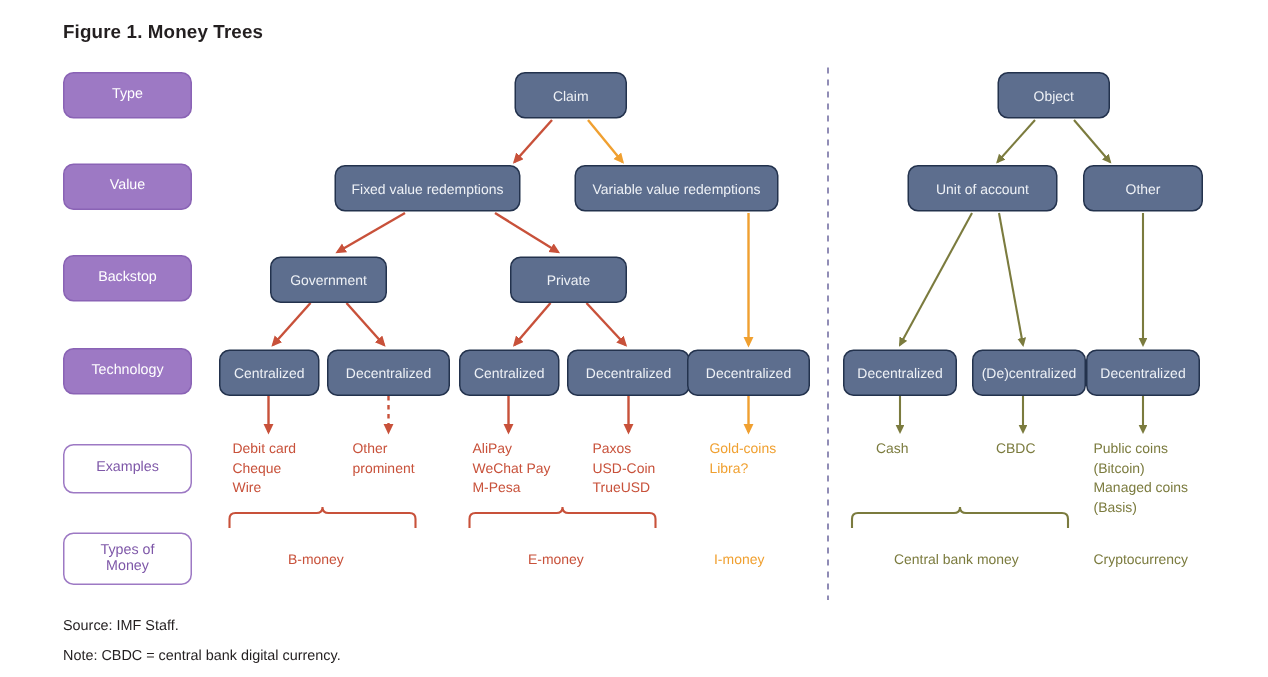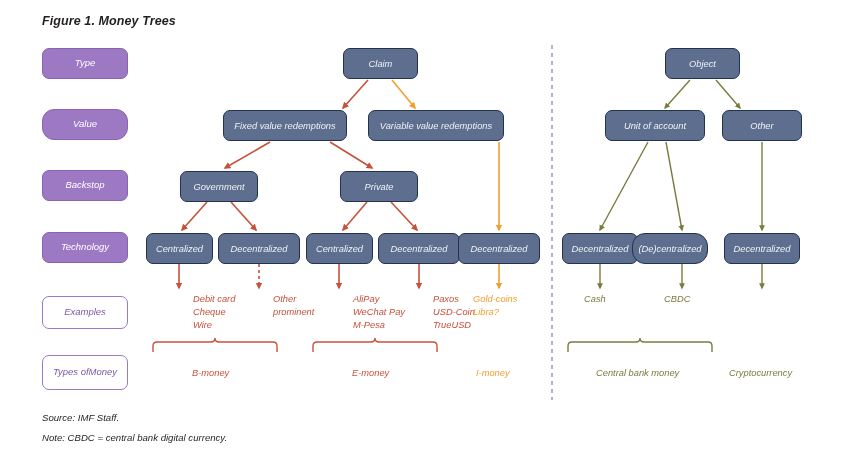--- a/index.html
+++ b/index.html
@@ -1,21 +1,21 @@
 <!DOCTYPE html>
 <html><head>
 <meta charset="utf-8">
 <style>
   html,body{margin:0;padding:0;}
   body{
     width:845px;height:451px;background:#ffffff;
     font-family:"Liberation Sans",sans-serif;
     overflow:hidden;position:relative;
   }
-  #fig{position:absolute;left:0;top:0;width:760px;height:451px;font-style:italic;}
+  #fig{position:absolute;left:0;top:0;width:760px;height:451px;}
 
   .title{
     position:absolute;left:42px;top:14px;
     font-size:12.5px;font-weight:bold;color:#231f20;letter-spacing:.1px;
   }
 
   
   .rowlabel{
     position:absolute;box-sizing:border-box;
     border-radius:7px;display:flex;align-items:center;justify-content:center;
@@ -34,21 +34,21 @@
     background:#5d6e8e;border:1.6px solid #23324d;border-radius:7px;
     color:#eef1f6;font-size:9.3px;
     display:flex;align-items:center;justify-content:center;text-align:center;
     white-space:nowrap;
   }
 
   
   .leaf{
     position:absolute;font-size:9.3px;line-height:13px;white-space:nowrap;
   }
-  .leaf.red{color:#c8513a;margin-left:38px;}
+  .leaf.red{color:#c8513a;}
   .leaf.orange{color:#f0a030;}
   .leaf.green{color:#7b7b3e;}
 
   
   .cap{position:absolute;font-size:9.3px;white-space:nowrap;}
   .cap.red{color:#c8513a;}
   .cap.orange{color:#f0a030;}
   .cap.green{color:#7b7b3e;}
 
   
@@ -112,33 +112,33 @@
     <line x1="762" y1="142" x2="762" y2="230" stroke="#7b7b3e" stroke-width="1.4" marker-end="url(#ar-green)"></line>
 
     <line x1="600" y1="264" x2="600" y2="288" stroke="#7b7b3e" stroke-width="1.4" marker-end="url(#ar-green)"></line>
     <line x1="682" y1="264" x2="682" y2="288" stroke="#7b7b3e" stroke-width="1.4" marker-end="url(#ar-green)"></line>
     <line x1="762" y1="264" x2="762" y2="288" stroke="#7b7b3e" stroke-width="1.4" marker-end="url(#ar-green)"></line>
 
     <path d="M568,352 L568,346 Q568,342 572,342 L636,342 Q640,342 640,338 Q640,342 644,342 L708,342 Q712,342 712,346 L712,352" fill="none" stroke="#7b7b3e" stroke-width="1.4"></path>
   </svg>
 
   <div class="rowlabel filled" style="left:42px;top:48px;width:86px;height:31px;">Type</div>
-  <div class="rowlabel filled" style="left:42px;top:109px;width:86px;height:31px;border-radius:12px;">Value</div>
+  <div class="rowlabel filled" style="left:42px;top:109px;width:86px;height:31px;">Value</div>
   <div class="rowlabel filled" style="left:42px;top:170px;width:86px;height:31px;text-align:center;">Backstop</div>
   <div class="rowlabel filled" style="left:42px;top:232px;width:86px;height:31px;">Technology</div>
   <div class="rowlabel outline" style="left:42px;top:296px;width:86px;height:33px;">Examples</div>
-  <div class="rowlabel outline" style="left:42px;top:355px;width:86px;height:35px;flex-direction:row;">
+  <div class="rowlabel outline" style="left:42px;top:355px;width:86px;height:35px;flex-direction:column;">
     <span>Types of</span>
     <span>Money</span>
   </div>
 
   <div class="node" style="left:343px;top:48px;width:75px;height:31px;">Claim</div>
 
   <div class="node" style="left:223px;top:110px;width:124px;height:31px;">Fixed value redemptions</div>
-  <div class="node" style="left:368px;top:110px;width:136px;height:31px;">Variable value redemptions</div>
+  <div class="node" style="left:383px;top:110px;width:136px;height:31px;">Variable value redemptions</div>
 
   <div class="node" style="left:180px;top:171px;width:78px;height:31px;">Government</div>
   <div class="node" style="left:340px;top:171px;width:78px;height:31px;">Private</div>
 
   <div class="node" style="left:146px;top:233px;width:67px;height:31px;">Centralized</div>
   <div class="node" style="left:218px;top:233px;width:82px;height:31px;">Decentralized</div>
   <div class="node" style="left:306px;top:233px;width:67px;height:31px;">Centralized</div>
   <div class="node" style="left:378px;top:233px;width:82px;height:31px;">Decentralized</div>
   <div class="node" style="left:458px;top:233px;width:82px;height:31px;">Decentralized</div>
 
@@ -169,29 +169,35 @@
   <div class="cap red" style="left:192px;top:368px;">B-money</div>
   <div class="cap red" style="left:352px;top:368px;">E-money</div>
   <div class="cap orange" style="left:476px;top:368px;">I-money</div>
 
   <div class="node" style="left:665px;top:48px;width:75px;height:31px;">Object</div>
 
   <div class="node" style="left:605px;top:110px;width:100px;height:31px;">Unit of account</div>
   <div class="node" style="left:722px;top:110px;width:80px;height:31px;">Other</div>
 
   <div class="node" style="left:562px;top:233px;width:76px;height:31px;">Decentralized</div>
-  <div class="node" style="left:632px;top:233px;width:76px;height:31px;border-radius:13px;">(De)centralized</div>
+  <div class="node" style="left:648px;top:233px;width:76px;height:31px;">(De)centralized</div>
   <div class="node" style="left:724px;top:233px;width:76px;height:31px;">Decentralized</div>
 
   <div class="leaf green" style="left:584px;top:293px;">
     <div>Cash</div>
   </div>
   <div class="leaf green" style="left:664px;top:293px;">
     <div>CBDC</div>
   </div>
+  <div class="leaf green" style="left:729px;top:293px;">
+    <div>Public coins</div>
+    <div>(Bitcoin)</div>
+    <div>Managed coins</div>
+    <div>(Basis)</div>
+  </div>
 
   <div class="cap green" style="left:596px;top:368px;text-align:right;">Central bank money</div>
   <div class="cap green" style="left:729px;top:368px;">Cryptocurrency</div>
 
   <div class="foot" style="top:396px;margin-top:16px;">Source: IMF Staff.</div>
   <div class="foot" style="top:432px;">Note: CBDC = central bank digital currency.</div>
 
 </div>
 
 </body></html>

